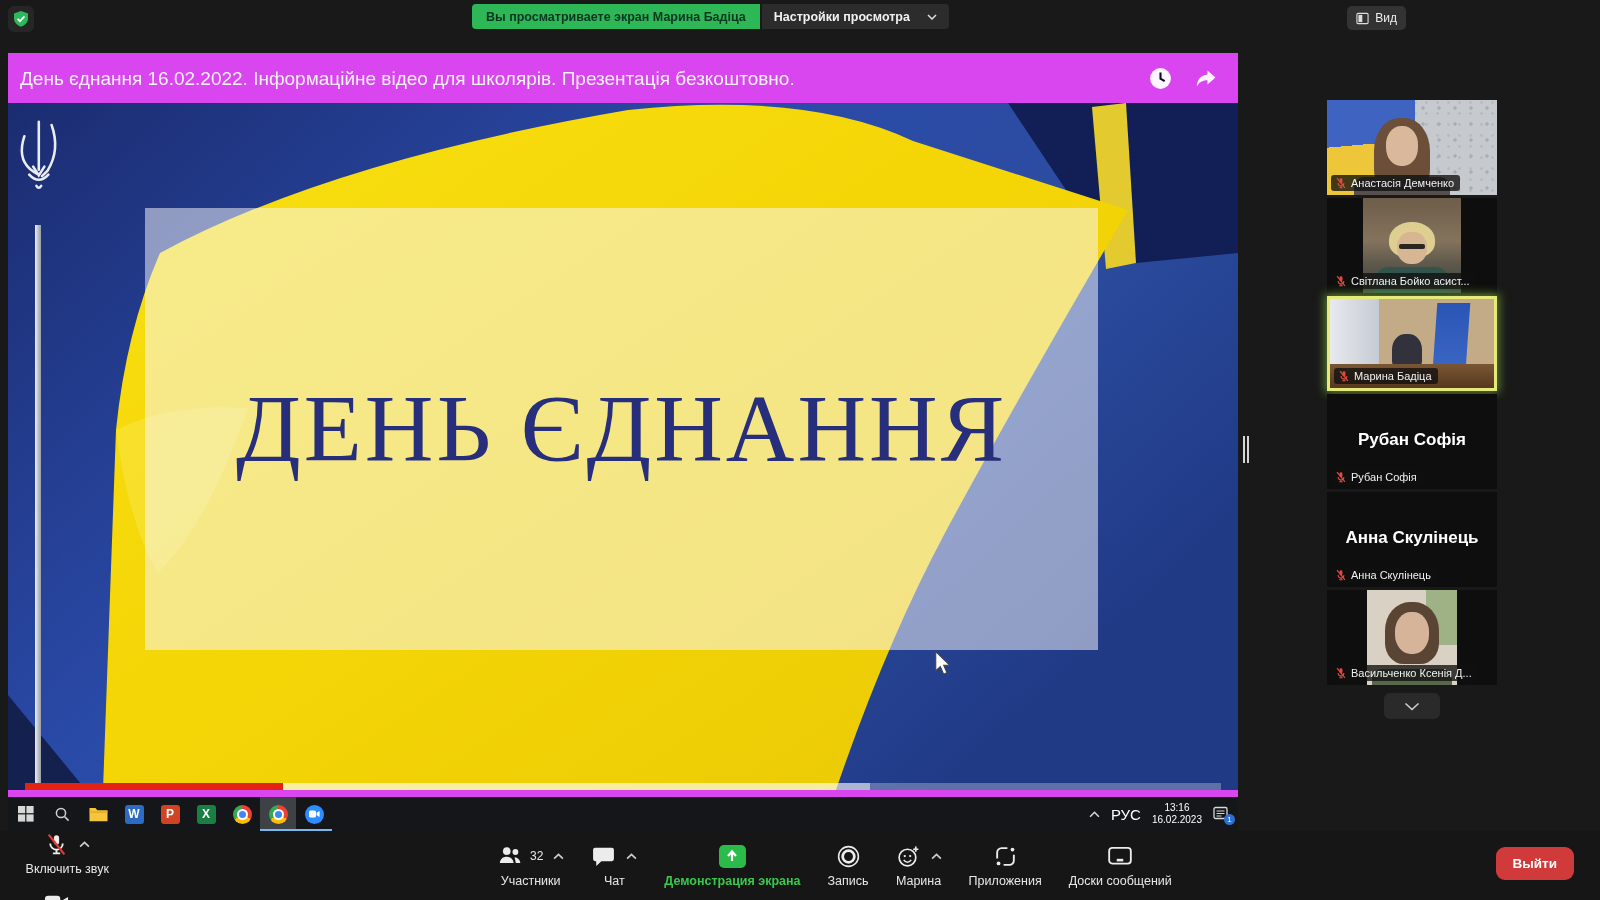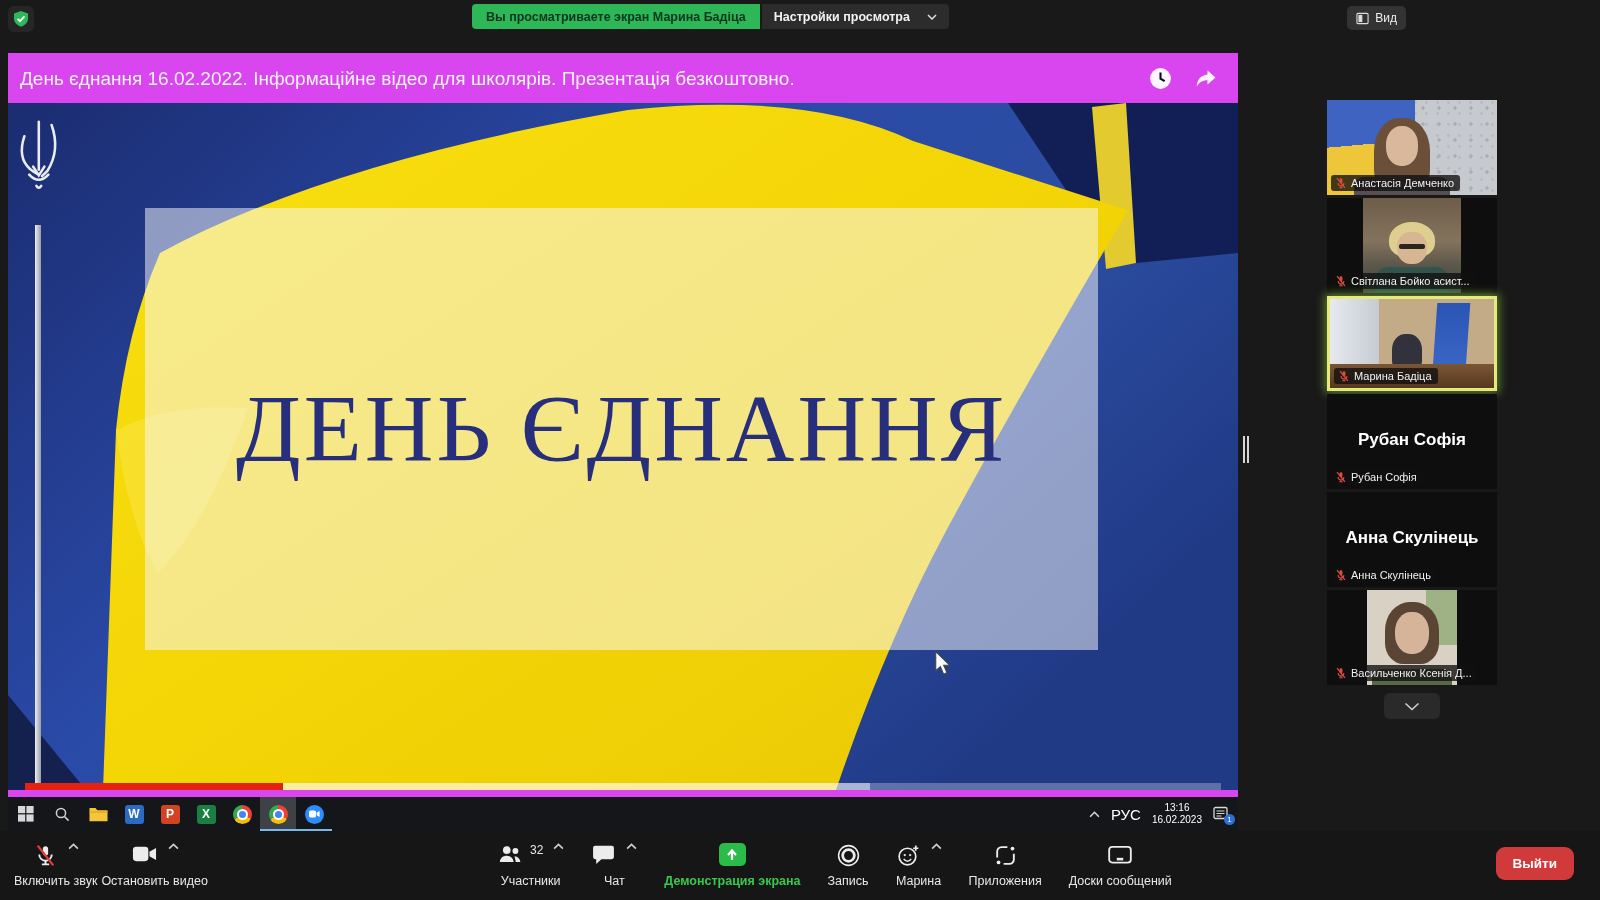--- a/index.html
+++ b/index.html
@@ -58,24 +58,24 @@
   .tray-time{font-size:10px;line-height:1.2;color:#fff;text-align:center;}
   .notif{position:relative;display:flex;}
   .notif-badge{position:absolute;right:-5px;bottom:-3px;width:11px;height:11px;border-radius:50%;
     background:#2d6fd2;color:#fff;font-size:8px;display:flex;align-items:center;justify-content:center;}
   
   .cursor{position:absolute;left:926px;top:598px;}
   .handle{position:absolute;left:1243px;top:436px;display:flex;gap:2px;cursor:col-resize;}
   .handle b{width:2px;height:27px;background:#d6d6d6;display:block;}
   
   .zoombar{position:absolute;left:0;top:831px;width:1600px;height:69px;background:#161616;}
-  .zleft{position:absolute;left:14px;top:0;height:69px;display:flex;align-items:center;gap:4px;}
+  .zleft{position:absolute;left:14px;top:0;height:69px;display:flex;align-items:center;gap:14px;flex-direction:column;}
   .zcenter{position:absolute;left:497px;top:0;height:69px;display:flex;align-items:center;gap:27px;}
   .zbtn{display:flex;flex-direction:column;align-items:center;gap:5px;cursor:pointer;}
-  .irow{display:flex;align-items:flex-start;gap:10px;height:26px;}
+  .irow{display:flex;align-items:center;gap:10px;height:26px;}
   .zlabel{font-size:12.5px;color:#e8e8e8;white-space:nowrap;}
   .zlabel.green{color:#38c94c;font-weight:bold;}
   .share-sq{width:27px;height:23px;border-radius:5px;background:#2abb4a;display:flex;align-items:center;justify-content:center;}
   .pcount{font-size:12px;color:#e8e8e8;margin-left:-3px;}
   .leave{position:absolute;right:26px;top:16px;background:#d13a3a;color:#fff;font-size:13.5px;
     font-weight:bold;padding:9px 17px;border-radius:9px;cursor:pointer;}
   
   .sidebar{position:absolute;left:1327px;top:100px;width:170px;}
   .tile{position:relative;width:170px;height:95px;margin-bottom:3px;background:#0e0e0e;overflow:hidden;cursor:pointer;}
   .tile.active{width:164px;height:89px;border:3px solid #e6ea7a;box-shadow:0 0 9px 2px rgba(150,215,70,.55);}

